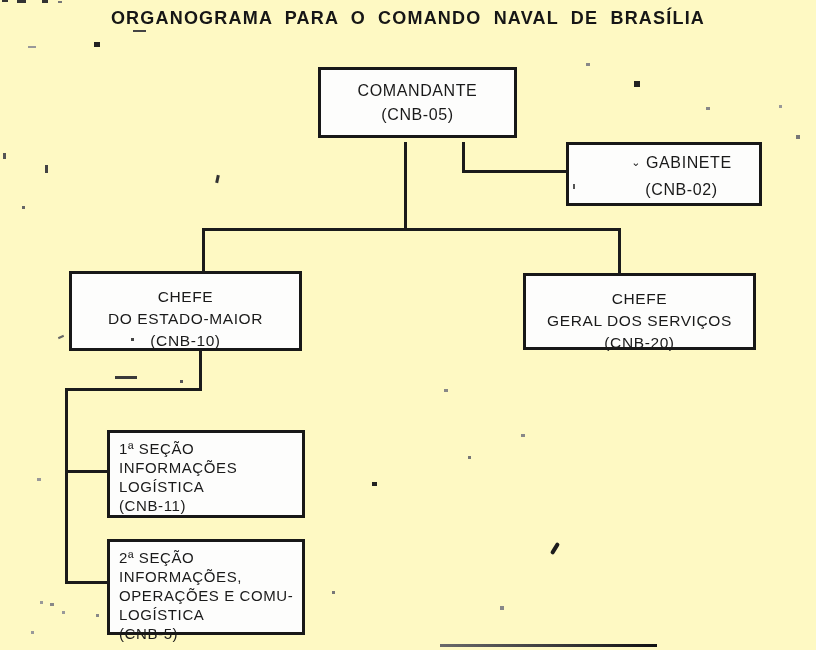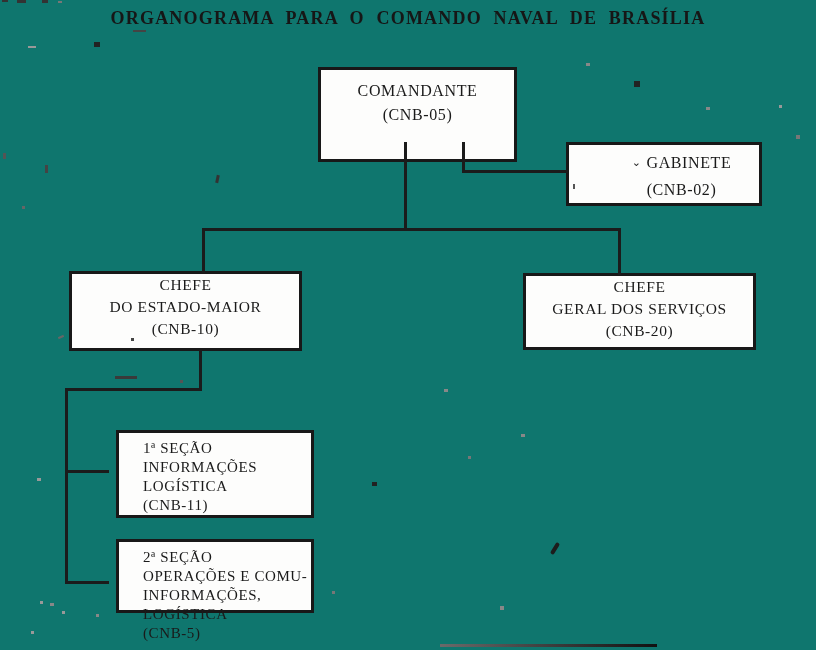--- a/index.html
+++ b/index.html
@@ -1,20 +1,20 @@
 <!DOCTYPE html>
 <html><head>
 <meta charset="utf-8">
 <style>
   html,body{margin:0;padding:0;background:#e8e8e6;}
   .page{
     position:relative;
     width:816px;height:650px;
-    background:#0f766e;
-    font-family:Liberation Serif, serif;
+    background:#fef9c3;
+    font-family:Liberation Sans, sans-serif;
     color:#1a1a1a;
     overflow:hidden;
   }
   .title{
     position:absolute;
     left:0; top:8px; width:100%;
     text-align:center;
     font-size:18px;
     font-weight:700;
     letter-spacing:1.2px;
@@ -29,23 +29,23 @@
     letter-spacing:0.6px;
   }
   .node.center{ text-align:center; }
   .node.left{ text-align:left; }
   .nl{ white-space:nowrap; }
   .node-comandante .nl{ font-size:16px; line-height:24px; }
   .node-comandante{ padding-top:9px; }
   .node-gabinete .nl{ font-size:16px; line-height:25px;padding-left:35px; }
   .node-gabinete{ padding-top:5px; }
   .node-chefe .nl{ font-size:15.5px; line-height:22px; }
-  .node-chefe{ padding-top:0; }
+  .node-chefe{ padding-top:12px; }
   .node-secao .nl{ font-size:15px; line-height:19px; }
-  .node-secao{ padding:6px 0 0 24px;margin-left:9px; }
+  .node-secao{ padding:6px 0 0 9px; }
   .mark{
     display:inline-block;
     font-size:11px;
     margin-right:5px;
     transform:translateY(-2px);
     color:#222;
   }
   .hline,.vline{ position:absolute; background:#1b1b1b; }
   .speck{ position:absolute; background:#333; }
   .stray-underline{
@@ -54,21 +54,21 @@
   }
 </style>
 </head>
 <body>
 
 <div class="page">
 
   <div class="title">ORGANOGRAMA PARA O COMANDO NAVAL DE BRASÍLIA</div>
   <div class="speck" style="left:133px;top:30px;width:13px;height:2px;background:#444;"></div>
 
-  <div class="node center node-comandante" style="left:318px;top:67px;width:199px;height:95px;">
+  <div class="node center node-comandante" style="left:318px;top:67px;width:199px;height:71px;">
     <div class="nl">COMANDANTE</div>
     <div class="nl">(CNB-05)</div>
   </div>
 
   <div class="node center node-gabinete" style="left:566px;top:142px;width:196px;height:64px;">
     <div class="nl">
       <span class="mark">⌄</span><span>GABINETE</span>
     </div>
     <div class="nl">(CNB-02)</div>
   </div>
@@ -85,24 +85,24 @@
     <div class="nl">(CNB-20)</div>
   </div>
 
   <div class="node left node-secao" style="left:107px;top:430px;width:198px;height:88px;">
     <div class="nl">1ª SEÇÃO</div>
     <div class="nl">INFORMAÇÕES</div>
     <div class="nl">LOGÍSTICA</div>
     <div class="nl">(CNB-11)</div>
   </div>
 
-  <div class="node left node-secao" style="left:107px;top:539px;width:198px;height:74px;">
+  <div class="node left node-secao" style="left:107px;top:539px;width:198px;height:96px;">
     <div class="nl">2ª SEÇÃO</div>
+    <div class="nl">INFORMAÇÕES,</div>
     <div class="nl">OPERAÇÕES E COMU-</div>
-    <div class="nl">INFORMAÇÕES,</div>
     <div class="nl">LOGÍSTICA</div>
     <div class="nl">(CNB-5)</div>
   </div>
 
   <div class="vline" style="left:404px;top:142px;width:3px;height:88px;"></div>
   <div class="vline" style="left:462px;top:142px;width:3px;height:31px;"></div>
   <div class="hline" style="left:462px;top:170px;width:106px;height:3px;"></div>
   <div class="hline" style="left:202px;top:228px;width:419px;height:3px;"></div>
   <div class="vline" style="left:202px;top:228px;width:3px;height:45px;"></div>
   <div class="vline" style="left:618px;top:228px;width:3px;height:47px;"></div>

